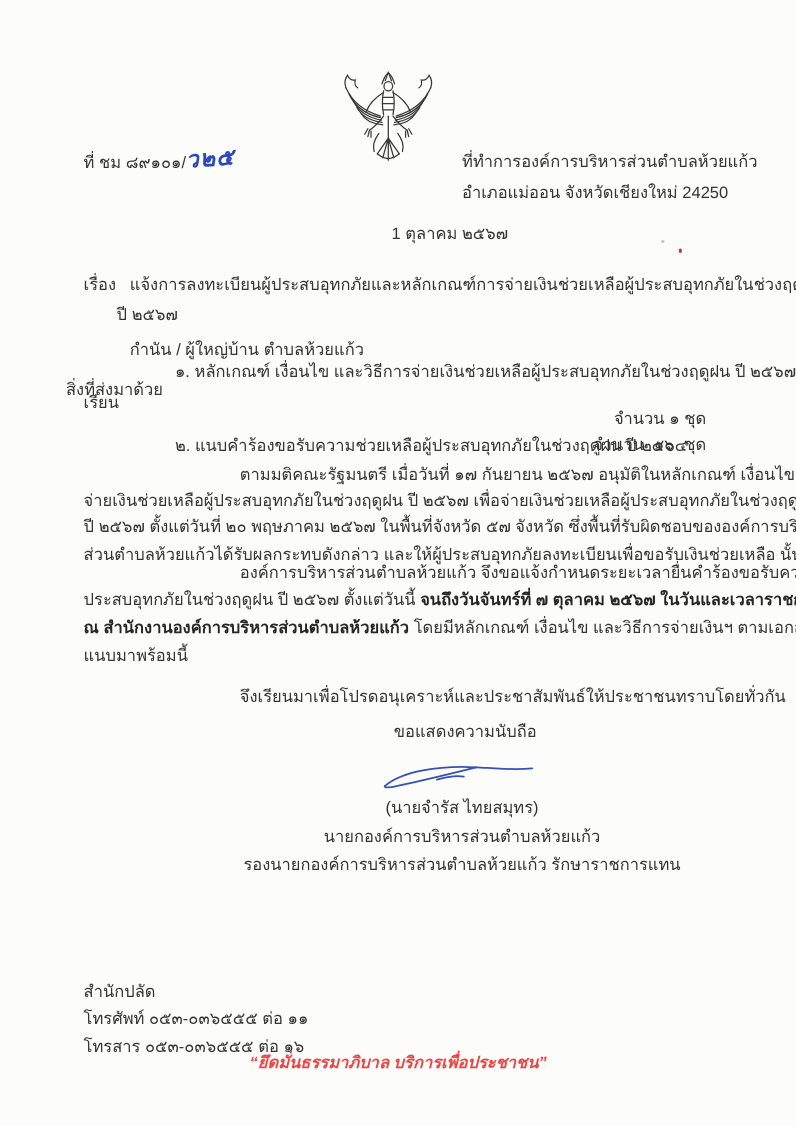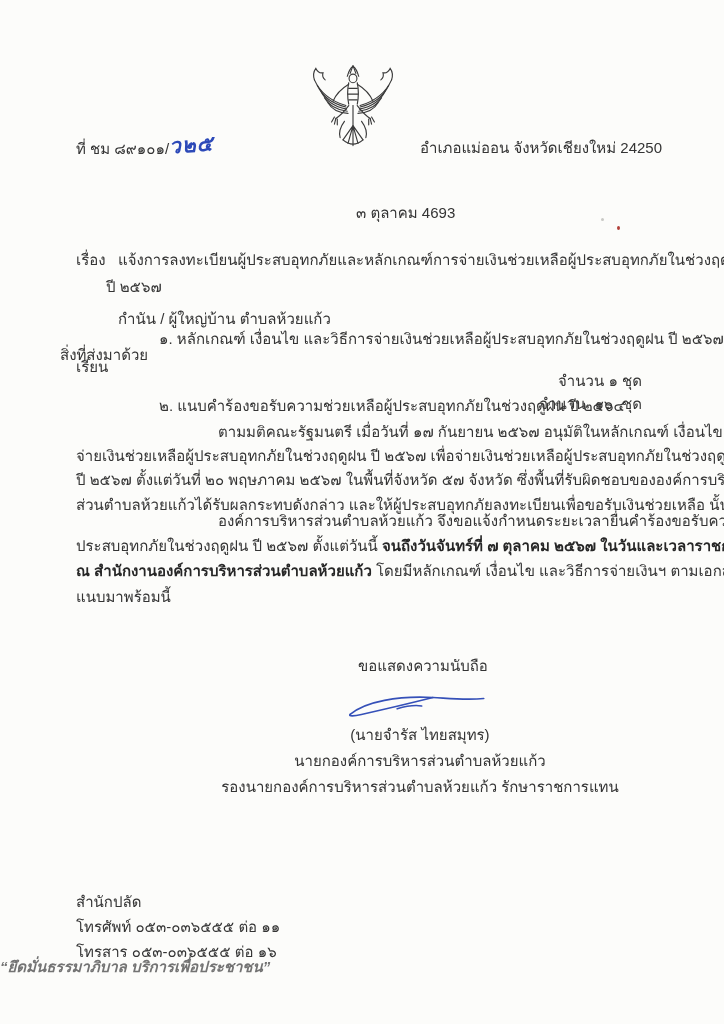--- a/index.html
+++ b/index.html
@@ -27,22 +27,22 @@
   }
   .office{line-height:28px;}
   .lines .tline{white-space:nowrap;}
   .para1 .tline{line-height:24.2px;}
   .para2 .tline{line-height:25.2px;}
   .para1 .tline:first-child,
   .para2 .tline:first-child{text-indent:142px;}
   .center-block{text-align:center;line-height:26px;}
   .footer{line-height:25px;margin-top:44px;}
   .slogan{
-    left:0;width:724px;
-    font-style:italic;font-weight:bold;color:#737373;
+    left:0;width:724px;text-align:center;
+    font-style:italic;font-weight:bold;color:#ef4444;
   }
   .qty{text-align:right;width:110px;}
   .speck-red{position:absolute;width:3px;height:4px;background:#b2403a;border-radius:50%;}
   .speck-gray{position:absolute;width:3px;height:3px;background:#c9c9c5;border-radius:50%;}
   .emblem svg, .signature svg{display:block;}
 </style>
 </head>
 <body>
 
 <div class="page">
@@ -86,27 +86,28 @@
       <path d="M58,80 C52,88 50,96 52,103"></path>
       <path d="M82,80 C88,88 90,96 88,103"></path>
     </svg>
   </div>
 
   <div class="t" style="left:76px;top:137px;">
     <span>ที่ ชม ๘๙๑๐๑/</span><span class="hand">ว๒๕</span>
   </div>
 
   <div class="t office" style="left:420px;top:134px;">
+    <div>ที่ทำการองค์การบริหารส่วนตำบลห้วยแก้ว</div>
     <div>อำเภอแม่ออน จังหวัดเชียงใหม่ 24250</div>
   </div>
 
   <div class="speck-gray" style="left:601px;top:218px;"></div>
   <div class="speck-red" style="left:617px;top:226px;"></div>
 
-  <div class="t" style="left:356px;top:203px;">๓  ตุลาคม  4693</div>
+  <div class="t" style="left:356px;top:203px;">1  ตุลาคม  ๒๕๖๗</div>
 
   <div class="t" style="left:76px;top:250px;">เรื่อง</div>
   <div class="t" style="left:118px;top:250px;">แจ้งการลงทะเบียนผู้ประสบอุทกภัยและหลักเกณฑ์การจ่ายเงินช่วยเหลือผู้ประสบอุทกภัยในช่วงฤดูฝน</div>
   <div class="t" style="left:106px;top:277px;">ปี ๒๕๖๗</div>
 
   <div class="t" style="left:76px;top:309px;margin-top:48px;">เรียน</div>
   <div class="t" style="left:118px;top:309px;">กำนัน / ผู้ใหญ่บ้าน ตำบลห้วยแก้ว</div>
 
   <div class="t" style="left:60px;top:345px;">สิ่งที่ส่งมาด้วย</div>
   <div class="t" style="left:159px;top:329px;">๑. หลักเกณฑ์ เงื่อนไข และวิธีการจ่ายเงินช่วยเหลือผู้ประสบอุทกภัยในช่วงฤดูฝน ปี ๒๕๖๗</div>
@@ -121,20 +122,21 @@
       <div class="tline"><span>ส่วนตำบลห้วยแก้วได้รับผลกระทบดังกล่าว และให้ผู้ประสบอุทกภัยลงทะเบียนเพื่อขอรับเงินช่วยเหลือ นั้น</span></div>
     </div>
 
   <div class="t lines para2" style="left:76px;top:508px;">
       <div class="tline"><span>องค์การบริหารส่วนตำบลห้วยแก้ว จึงขอแจ้งกำหนดระยะเวลายื่นคำร้องขอรับความช่วยเหลือผู้</span></div>
       <div class="tline"><span>ประสบอุทกภัยในช่วงฤดูฝน ปี ๒๕๖๗ ตั้งแต่วันนี้ </span><span class="bold">จนถึงวันจันทร์ที่ ๗ ตุลาคม ๒๕๖๗ ในวันและเวลาราชการ</span></div>
       <div class="tline"><span class="bold">ณ สำนักงานองค์การบริหารส่วนตำบลห้วยแก้ว</span><span> โดยมีหลักเกณฑ์ เงื่อนไข และวิธีการจ่ายเงินฯ ตามเอกสารที่</span></div>
       <div class="tline"><span>แนบมาพร้อมนี้</span></div>
     </div>
 
+  <div class="t" style="left:218px;top:624px;">จึงเรียนมาเพื่อโปรดอนุเคราะห์และประชาสัมพันธ์ให้ประชาชนทราบโดยทั่วกัน</div>
 
   <div class="t" style="left:358px;top:656px;">ขอแสดงความนับถือ</div>
 
   <div class="t signature" style="left:340px;top:690px;">
     <svg width="152" height="32" viewBox="0 0 160 34" fill="none" stroke="#3550b8" stroke-width="1.7" stroke-linecap="round">
       <path d="M10,26 C26,12 62,6 98,8 C116,9 134,11 152,9"></path>
       <path d="M98,8 C74,14 40,22 22,26 C14,28 8,28 10,26"></path>
       <path d="M60,20 C70,17 80,16 86,17"></path>
     </svg>
   </div>

